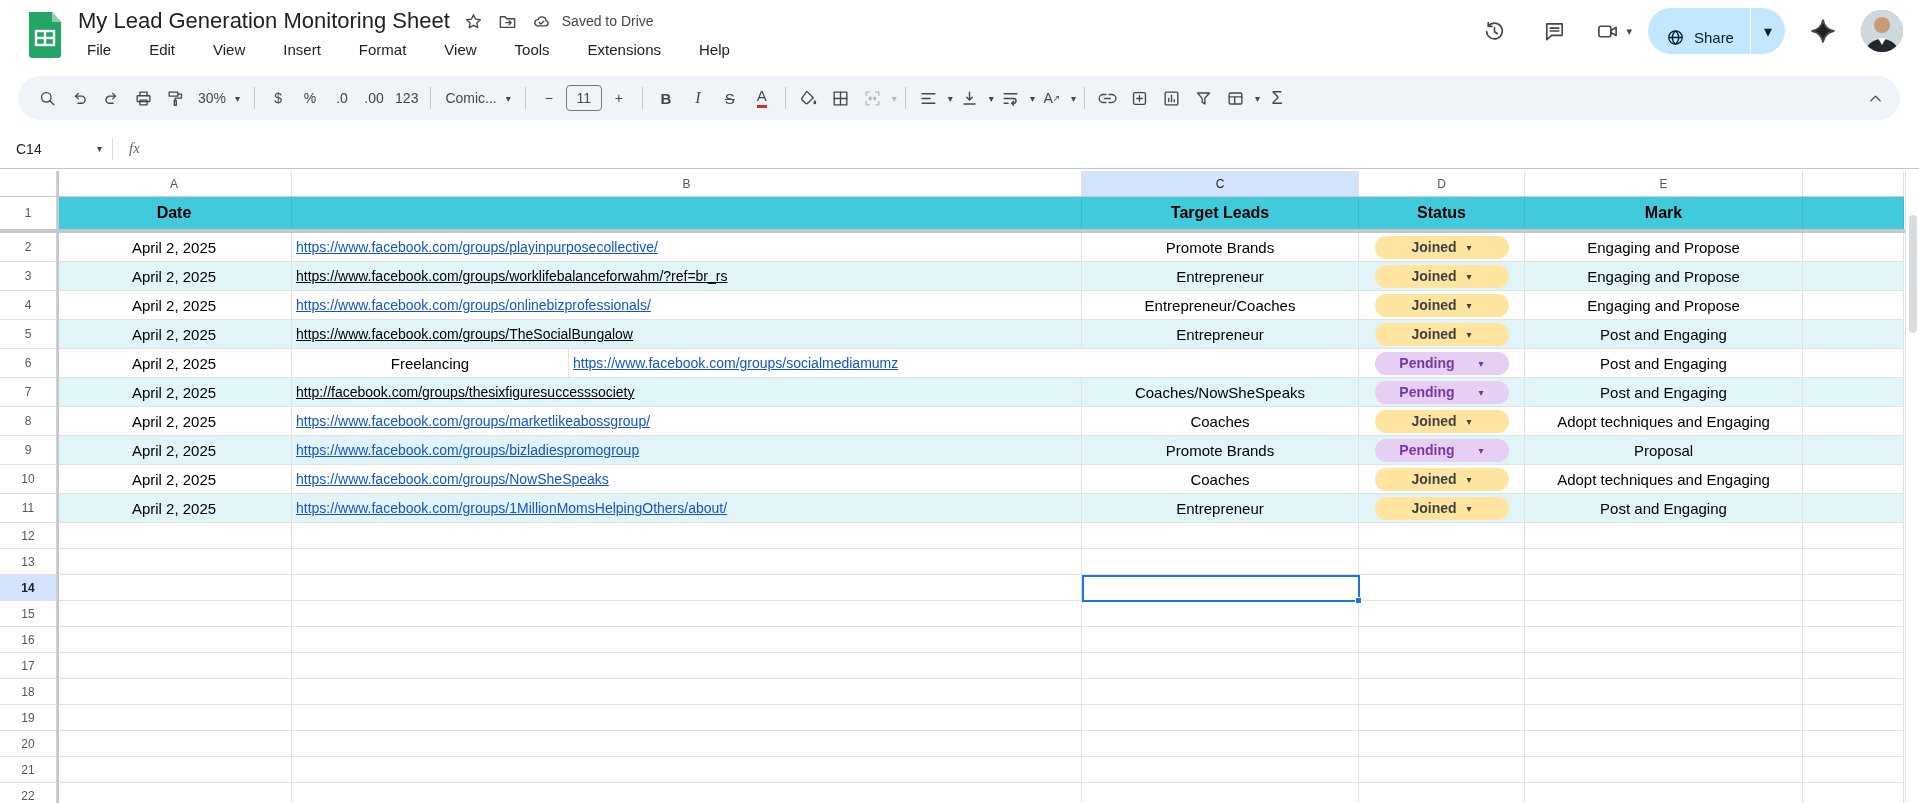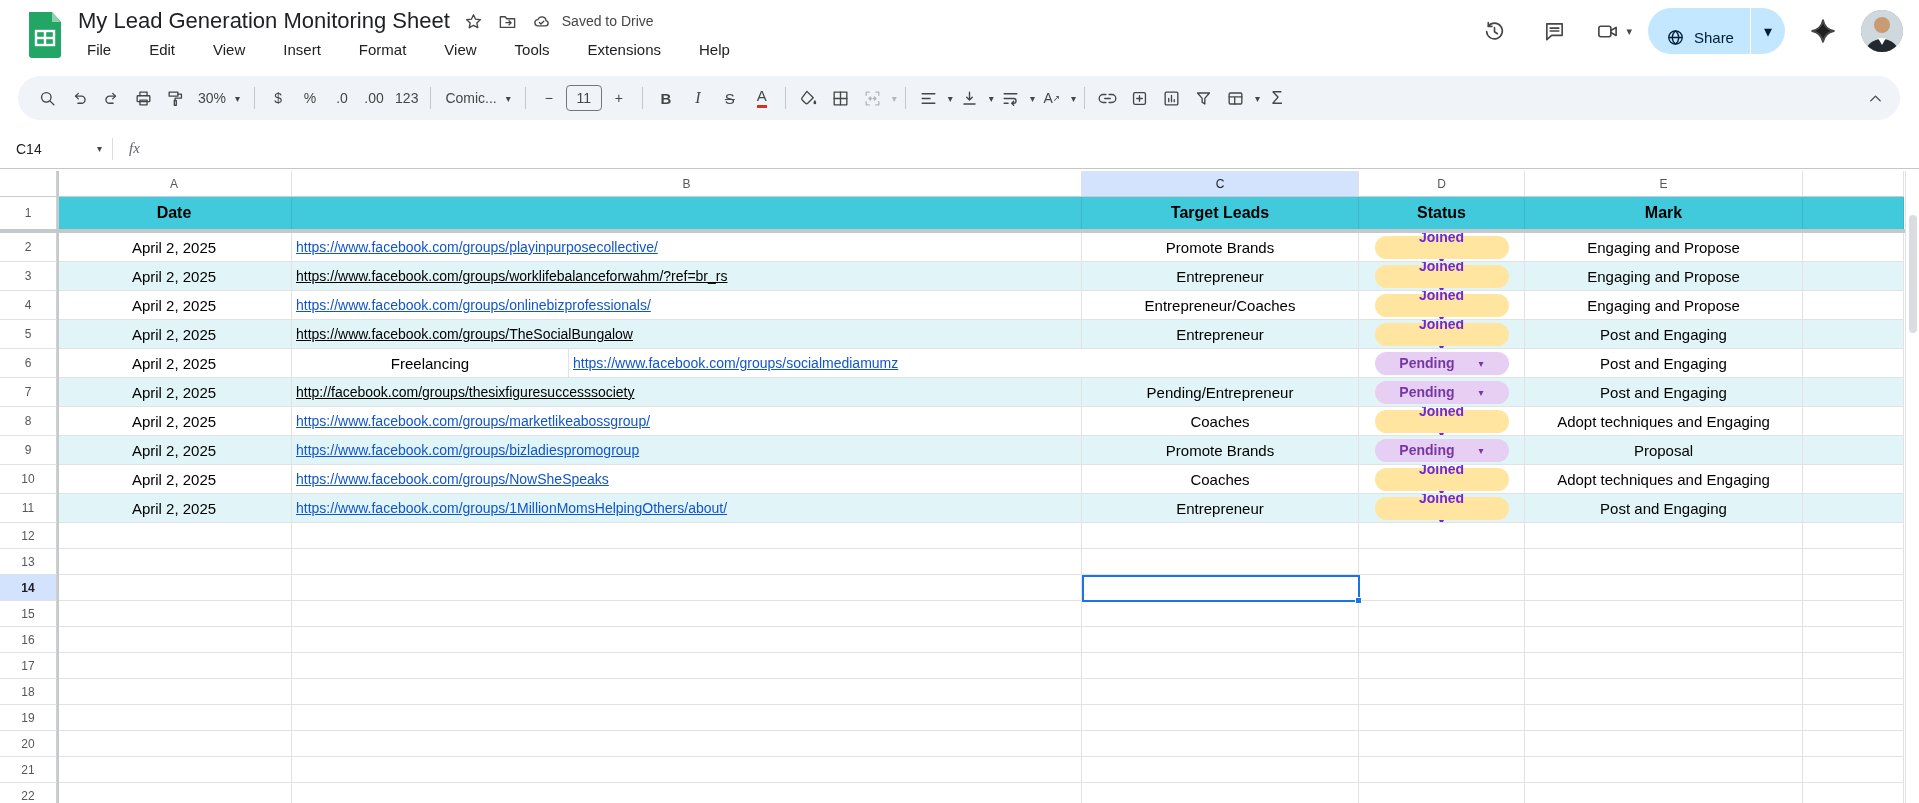--- a/index.html
+++ b/index.html
@@ -84,21 +84,21 @@
   .rows-data .grow:nth-child(odd) .cell { background:#fff; }
   .val { font-weight:400; font-size:15px; color:#000; }
   .url-cell { justify-content:flex-start; padding-left:4px; }
   .url { font-size:14px; text-decoration:underline; }
   .url.blue { color:#1155cc; }
   .url.black { color:#000; font-weight:500; }
   .numhl { background:#d3e3fd !important; color:#202124 !important; font-weight:700; }
 
   .chip { display:flex; align-items:center; justify-content:center; gap:10px; width:134px; height:23px;
     border-radius:12px; font-size:14px; font-weight:700; }
-  .chip.joined { background:#ffe5a0; color:#6d28d9;flex-direction:column; }
+  .chip.joined { background:#ffe5a0; color:#404040; }
   .chip.pending { background:#e6cff2; color:#7637a4;gap:24px; }
   .chip .chip-caret { font-size:10px; }
 
   .vthick { position:absolute; left:57px; top:0; width:2px; height:803px; background:#c6c9cc; }
 
   .sel { position:absolute; left:1082px; top:404px; width:278px; height:27px;
     border:2px solid #1a73e8; pointer-events:auto; }
   .sel-handle { position:absolute; right:-4px; bottom:-4px; width:7px; height:7px; background:#1a73e8; border:1px solid #fff; }
 
   .vscroll { position:absolute; right:0; top:171px; width:14px; height:632px; background:#fff; border-left:1px solid #e2e2e2; }
@@ -454,21 +454,21 @@
         </div>
       <div class="cell cE val">Post and Engaging</div>
       <div class="cell cF"></div>
     </div>
     <div class="grow drow">
       <div class="cNum">7</div>
       <div class="cell cA val">April 2, 2025</div>
       <div class="cell cB url-cell">
           <span class="url black">http://facebook.com/groups/thesixfiguresuccesssociety</span>
         </div>
-      <div class="cell cC val">Pending/Entrepreneur</div>
+      <div class="cell cC val">Coaches/NowSheSpeaks</div>
       <div class="cell cD">
           <span class="chip pending">
             <span>Pending</span>
             <span class="chip-caret">▾</span>
           </span>
         </div>
       <div class="cell cE val">Post and Engaging</div>
       <div class="cell cF"></div>
     </div>
     <div class="grow drow">

